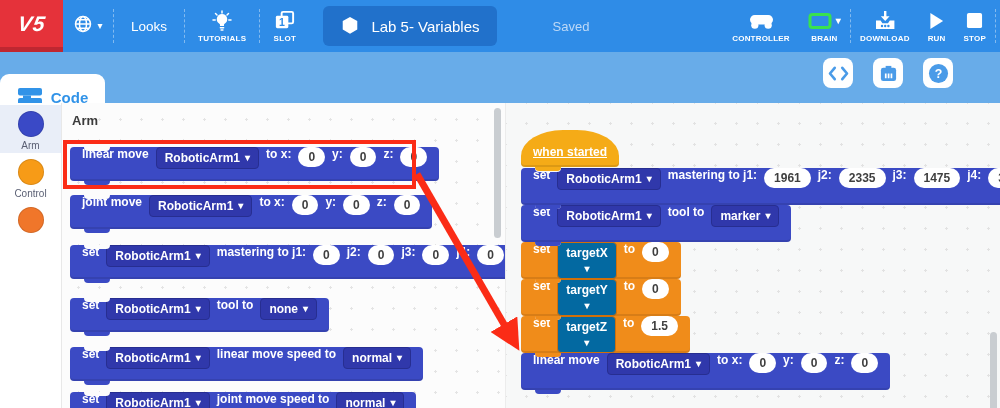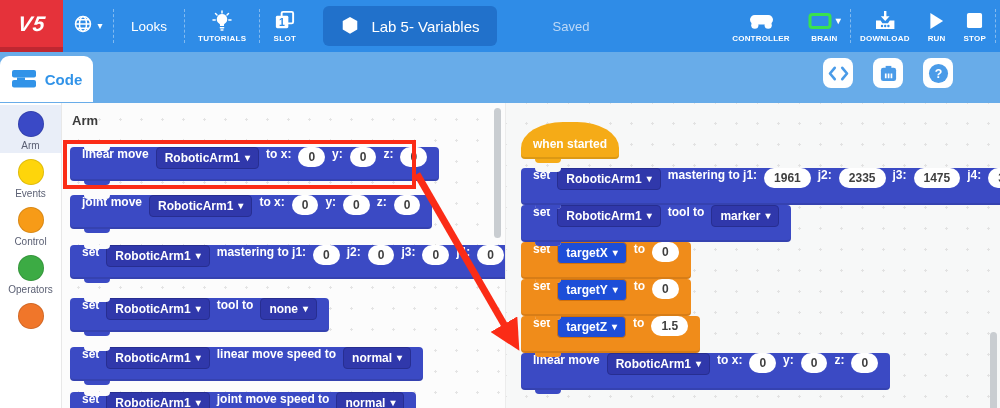--- a/index.html
+++ b/index.html
@@ -18,21 +18,21 @@
   .tool .ic { height:23px; display:flex; align-items:center; }
   .project { margin-left:14px; align-self:center; height:40px; background:#2171cb; border-radius:6px; display:flex; align-items:center; gap:11px; padding:0 17px; font-size:15px; cursor:pointer; }
   .saved { margin-left:56px; align-self:center; color:#bdd9f7; font-size:13px; }
   .actions { margin-left:auto; display:flex; align-items:stretch; padding-right:4px; }
   .action { display:flex; flex-direction:column; align-items:center; justify-content:center; gap:2px; padding:0 9px; font-size:8px; font-weight:700; letter-spacing:.2px; cursor:pointer; }
   .action .ic { height:23px; display:flex; align-items:center; gap:4px; }
   .caret { font-size:10px; line-height:1; }
 
   
   .tabbar { position:relative; height:51px; background:#68ace9; display:flex; }
-  .code-tab { width:93px; height:46px; margin-top:4px; background:#fff; border-radius:9px 9px 0 0; display:flex; align-items:center; justify-content:center; gap:8px; color:#3193e8; font-size:15px; font-weight:600; cursor:pointer; }
+  .code-tab { width:105px; height:46px; margin-top:22px; background:#fff; border-radius:9px 9px 0 0; display:flex; align-items:center; justify-content:center; gap:8px; color:#3193e8; font-size:15px; font-weight:600; cursor:pointer; }
   .tab-btns { position:absolute; right:47px; top:6px; display:flex; gap:20px; }
   .tab-btn { width:30px; height:30px; background:#fff; border-radius:8px; display:flex; align-items:center; justify-content:center; cursor:pointer; }
 
   
   .main { position:relative; height:305px; display:flex; }
   .rail { width:62px; background:#fff; border-right:1px solid #e8e8e8; padding-top:2px; }
   .cat { height:48px; display:flex; flex-direction:column; align-items:center; padding-top:6px; cursor:pointer; }
   .cat.sel { background:#e9eef8; }
   .cat .dot { width:26px; height:26px; border-radius:50%; border:1px solid rgba(0,0,0,.12); }
   .cat .lbl { margin-top:3px; font-size:10px; color:#5a5f73; }
@@ -52,21 +52,21 @@
   .block::before { content:""; position:absolute; top:0; left:14px; width:26px; height:4px; background:var(--ws); border-radius:0 0 4px 4px; }
   .block::after { content:""; position:absolute; bottom:-4px; left:14px; width:26px; height:4px; background:var(--c); border-radius:0 0 4px 4px; z-index:6; }
   .b-blue  { --c:#3b4ac4; }
   .b-orange{ --c:#f08c1a; }
   .b-yellow{ --c:#f5ab17; }
   .hat { height:38px; border-radius:42px 42px 4px 4px / 26px 26px 4px 4px; align-items:flex-end; padding-bottom:8px; }
   .hat::before { display:none; }
   .canvas .block { height:37px; }
   .dd { display:inline-flex; align-items:center; gap:5px; border-radius:4px; padding:4px 8px; line-height:1; cursor:pointer; }
   .b-blue .dd   { background:#3038ab; border:1px solid #272e91; }
-  .b-orange .dd { background:#1d4ed8; border:1px solid #d1700a; }
+  .b-orange .dd { background:#0369a1; border:1px solid #d1700a;flex-direction:column; }
   .oval { background:#fff; color:#3f3f3f; border-radius:12px; padding:4px 10px; min-width:14px; text-align:center; font-weight:600; line-height:1; cursor:text; }
 
   
   .ann-rect { position:absolute; left:63px; top:140px; width:353px; height:49px; border:4px solid #fb2c16; z-index:55; pointer-events:none; }
   .overlay { position:absolute; left:0; top:0; width:1000px; height:408px; z-index:56; pointer-events:none; }
 </style>
 </head>
 <body>
 
 <div class="app">
@@ -226,30 +226,22 @@
       </div>
   </div>
 
   <div class="main">
     <div class="rail" id="rail">
         <div class="cat sel">
           <div class="dot" style="background: rgb(58, 73, 198);"></div>
           <div class="lbl">Arm</div>
         </div>
         <div class="cat">
-          <div class="dot" style="background: rgb(254, 213, 11);"></div>
-          <div class="lbl">Events</div>
-        </div>
-        <div class="cat">
           <div class="dot" style="background: rgb(247, 155, 23);"></div>
           <div class="lbl">Control</div>
-        </div>
-        <div class="cat">
-          <div class="dot" style="background: rgb(60, 171, 68);"></div>
-          <div class="lbl">Operators</div>
         </div>
         <div class="cat">
           <div class="dot" style="background: rgb(240, 118, 42);"></div>
         </div>
       </div>
     <div class="palette">
       <div class="pal-title">Arm</div>
       <div id="palBlocks">
           <div class="block b-blue" style="left: 8px; top: 44px;">
             <span class="bl">linear move</span>
@@ -326,21 +318,21 @@
             <span class="dd">
               <span>normal</span>
               <span class="caret">▾</span>
             </span>
           </div>
         </div>
       <div class="sb" style="right:4px; top:5px; height:130px;"></div>
     </div>
     <div class="canvas" id="canvasArea">
       <div class="sb" style="right:3px; top:229px; height:90px;"></div>
-    <div class="block b-yellow hat" style="left: 15px; top: 19px;">
+    <div class="block b-yellow hat" style="left: 15px; top: 27px; text-decoration: underline;">
           <span class="bl">when started</span>
         </div>
         <div class="block b-blue" style="left: 15px; top: 65px;">
           <span class="bl">set</span>
           <span class="dd">
             <span>RoboticArm1</span>
             <span class="caret">▾</span>
           </span>
           <span class="bl">mastering to j1:</span>
           <span class="oval">1961</span>

